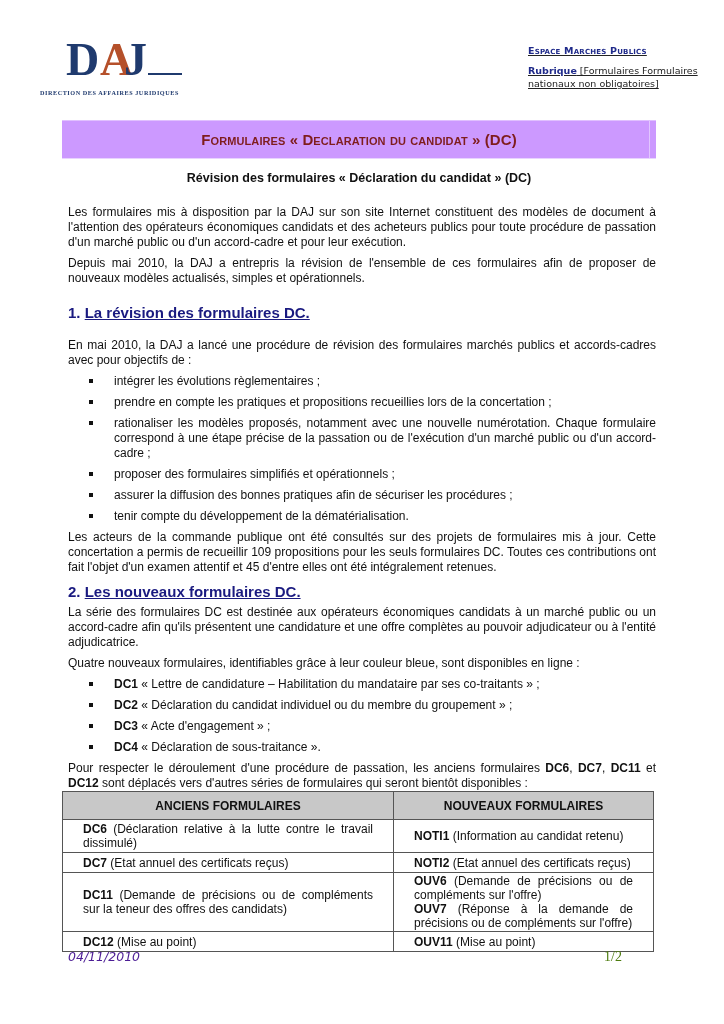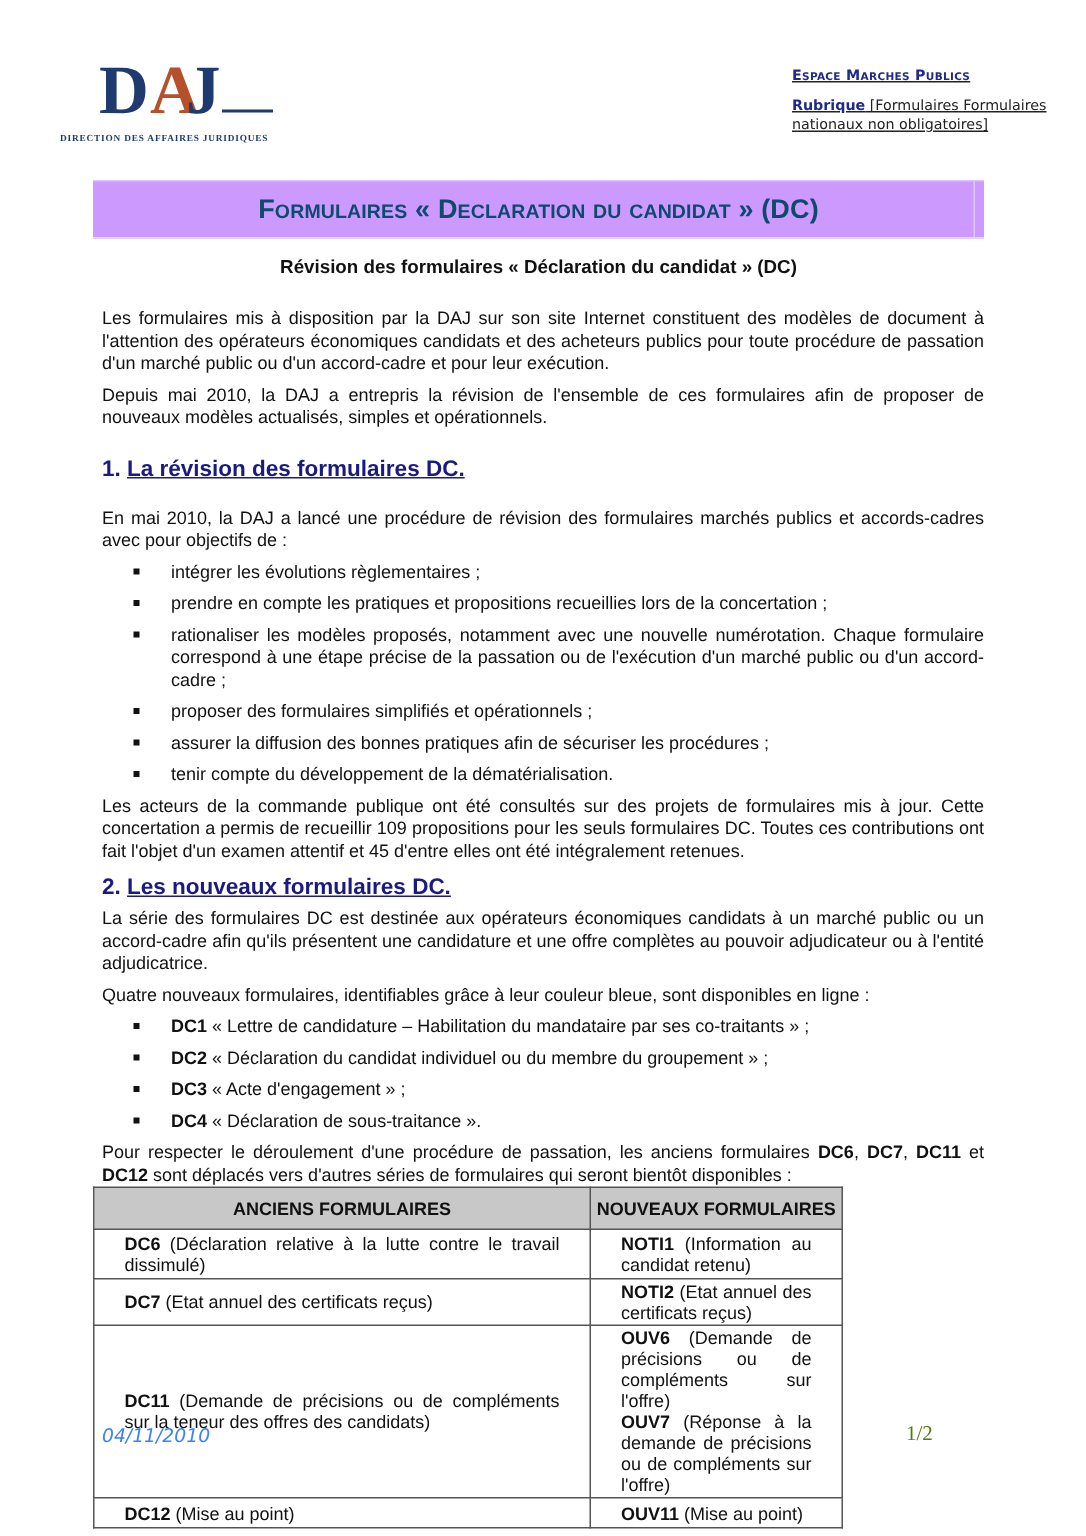--- a/index.html
+++ b/index.html
@@ -22,43 +22,43 @@
               font-family: "DejaVu Sans", sans-serif; font-size: 9.5px; line-height: 13px; color: #222; text-decoration: underline; }
   .rubrique .space { color: #1f2a8a; font-weight: bold; font-variant: small-caps; font-size: 9.5px;
                      margin-bottom: 7px; letter-spacing: 0.2px; }
   .rubrique .rlabel { color: #1f2a8a; font-weight: bold; }
 
   
   .banner { position: absolute; left: 62px; top: 120px; width: 594px; height: 37px;
             background: #cc99ff; border-top: 1px solid #e0c0ff; border-bottom: 1px solid #e8d4ff;
             display: flex; align-items: center; justify-content: center; }
   .banner .rline { position: absolute; right: 6px; top: 0; bottom: 0; width: 1px; background: #e2c6ff; }
-  .banner h1 { margin: 0; font-size: 18px; font-weight: bold; color: #0c4a6e; font-variant: small-caps; letter-spacing: 0.1px; }
+  .banner h1 { margin: 0; font-size: 15px; font-weight: bold; color: #7f1d1d; font-variant: small-caps; letter-spacing: 0.1px; }
 
   .subtitle { position: absolute; left: 62px; width: 594px; top: 171px; text-align: center;
               font-size: 12.5px; font-weight: bold; }
 
   .content { position: absolute; left: 68px; width: 588px; font-size: 12px; line-height: 15px; }
   .p { text-align: justify; margin: 0; }
   .h2 { font-size: 15px; font-weight: bold; color: #1a1a80; margin: 0; }
   .h2 .u { text-decoration: underline; }
   ul.sq { list-style: none; margin: 0; padding: 0; }
   ul.sq li { position: relative; padding-left: 46px; text-align: justify; }
   ul.sq li .bul { position: absolute; left: 21px; top: 5px; width: 4px; height: 4px; background: #111; }
   b { font-weight: bold; margin-top: 48px; }
 
   
-  table.forms { position: absolute; left: 62px; top: 791px; width: 500px; border-collapse: collapse;
+  table.forms { position: absolute; left: 62px; top: 791px; width: 592px; border-collapse: collapse;
                 font-size: 12px; line-height: 14px; }
   table.forms th { background: #c8c8c8; font-weight: bold; height: 25px; border: 1px solid #555; text-align: center; }
   table.forms td { border: 1px solid #555; padding: 1px 20px; text-align: justify; vertical-align: middle; }
   table.forms td.l { width: 290px; }
 
   .footer-date { position: absolute; left: 68px; top: 949px; font-family: "DejaVu Sans", sans-serif;
-                 font-style: italic; font-size: 12.5px; color: #3b82f6; }
+                 font-style: italic; font-size: 12.5px; color: #4c1d95; }
   .footer-page { position: absolute; left: 604px; top: 949px; font-family: "Liberation Serif", serif;
                  font-size: 14px; color: #4d7c0f; }
 </style>
 </head>
 <body>
 
 <div class="logo">
   <div class="letters">
     <span class="l d">D</span>
     <span class="l a">A</span>

